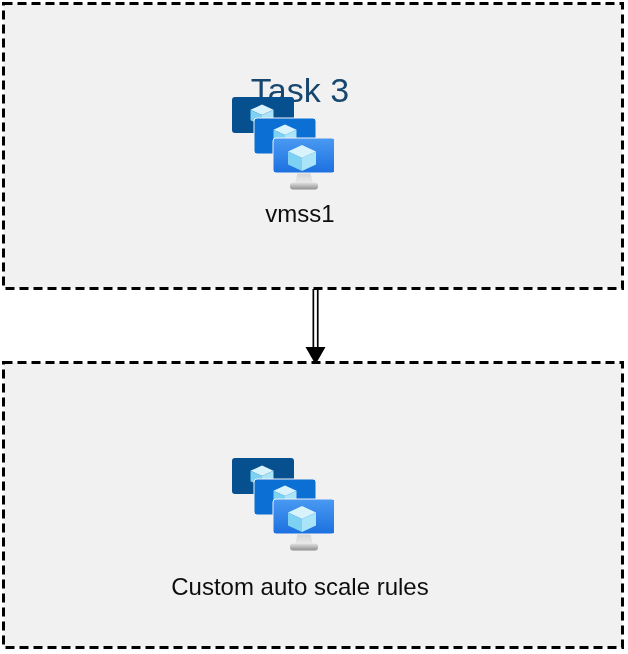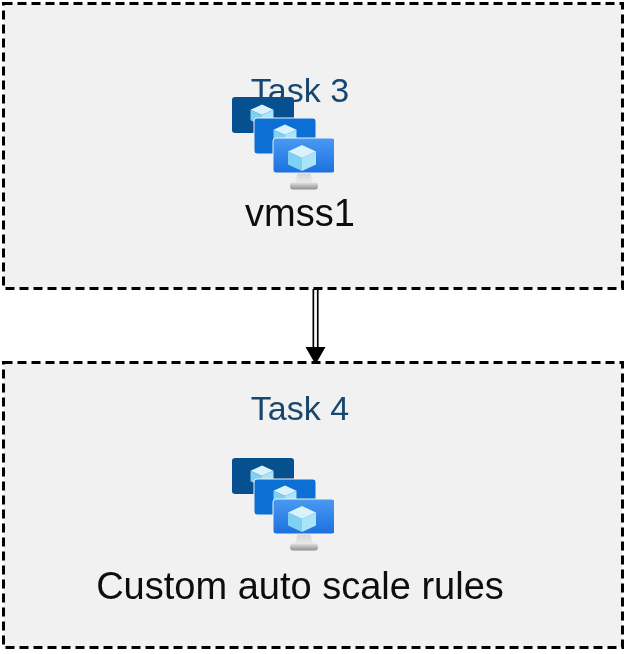--- a/index.html
+++ b/index.html
@@ -38,21 +38,21 @@
     position: absolute;
     width: 102px;
     height: 93px;
   }
   .box1 .vmss-icon { left: 230px; top: 95px; }
   .box2 .vmss-icon { left: 230px; top: 97px; }
   .box-label {
     position: absolute;
     left: 0; right: 26px;
     text-align: center;
-    font-size: 38px;
+    font-size: 24px;
     line-height: 37px;
     color: #0D0D0D;
   }
   .box1 .box-label { top: 193px; }
   .box2 .box-label { top: 207px; }
   .arrow-svg {
     position: absolute;
     left: 302px;
     top: 289px;
   }
@@ -126,21 +126,20 @@
   <svg class="arrow-svg" width="28" height="76">
     <rect x="10.5" y="0" width="1.7" height="61" fill="#000000"></rect>
     <rect x="14.9" y="0" width="1.7" height="61" fill="#000000"></rect>
     <polygon points="3.5,58 23.5,58 13.5,75.5" fill="#000000"></polygon>
   </svg>
 
   <div class="box box2">
     <svg class="box-bg" width="622" height="288">
       <rect x="1.5" y="1.5" width="619" height="285" fill="#F1F1F2" stroke="#000000" stroke-width="3" stroke-dasharray="9 5"></rect>
     </svg>
-    <div class="box-title">Task 4</div>
     <svg class="vmss-icon" viewBox="0 0 102 93">
       <use href="#vmss-symbol"></use>
     </svg>
     <div class="box-label">
       <div>Custom auto scale rules</div>
     </div>
   </div>
 
 </div>
 

